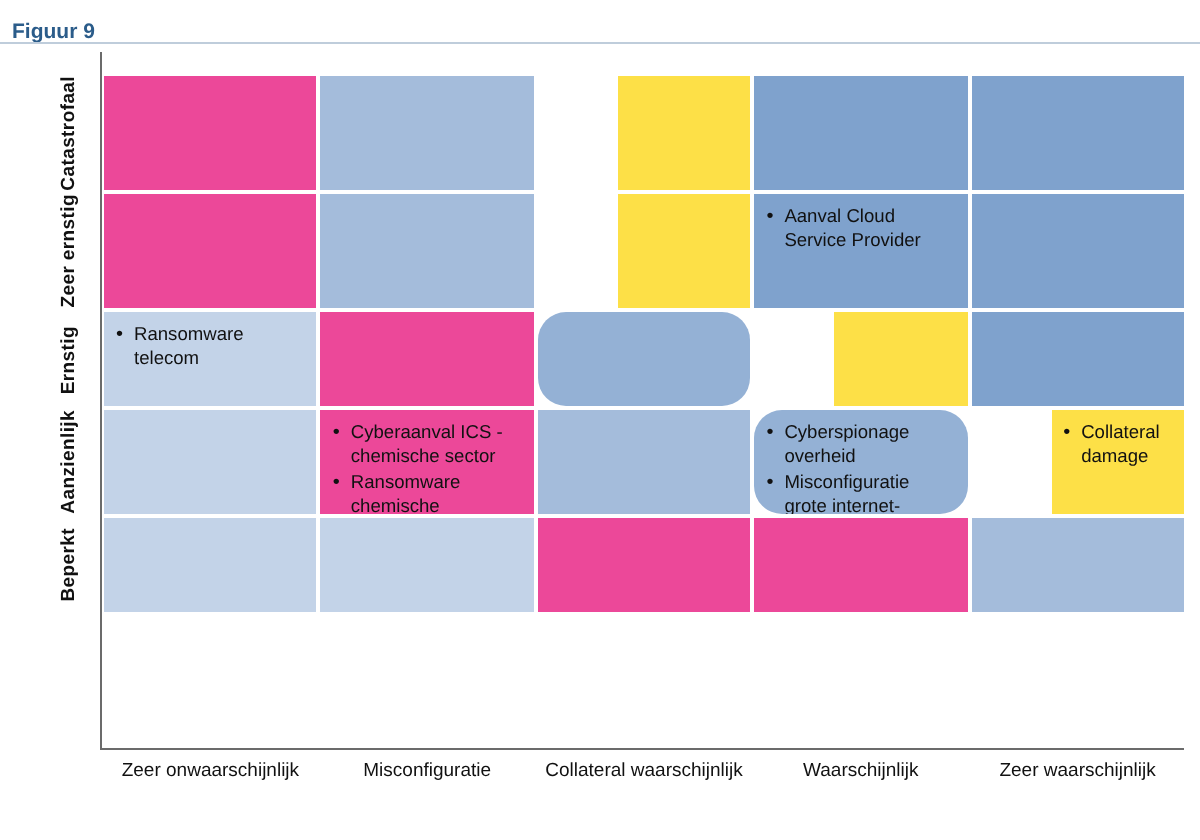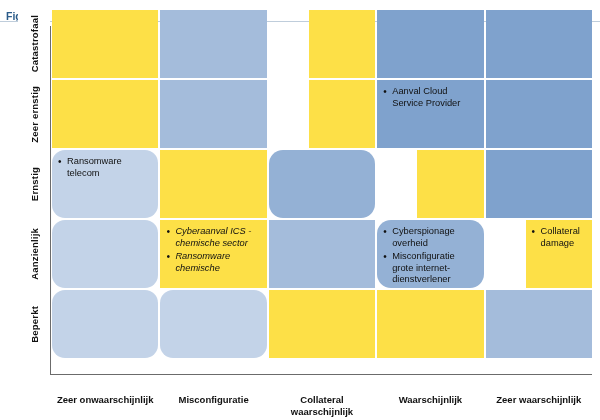--- a/index.html
+++ b/index.html
@@ -46,23 +46,23 @@
     top: 21px;
     width: 600px;
     height: 1px;
     background: #bfcddb;
   }
 
   
   .matrix {
     position: absolute;
     left: 18px;
-    top: 10px;
+    top: 38px;
     width: 574px;
-    height: 348px;
+    height: 268px;
     display: grid;
     grid-template-columns: 32px repeat(5, 1fr);
     grid-template-rows: repeat(5, 1fr);
     column-gap: 2px;
     row-gap: 2px;
   }
   .ylabel {
     display: flex;
     align-items: center;
     justify-content: center;
@@ -79,22 +79,22 @@
   .cell {
     position: relative;
     box-sizing: border-box;
     padding: 6px 6px 4px 6px;
     font-size: 9.3px;
     line-height: 1.25;
     color: #111111;
     overflow: hidden;
   }
   
-  .s1 { background: #c3d3e8; border-radius: 13px; }
-  .s2 { background: #fde047; font-style: italic; }
+  .s1 { background: #c3d3e8; }
+  .s2 { background: #ec4899; }
   .s3 { background: #a4bcdb; }
   .s4 { background: #94b1d5; border-radius: 14px; }
   .s5 { background: #fde047; margin-left: 40px; }
   .s6 { background: #7fa2cd; }
 
   .cell ul {
     margin: 0;
     padding: 0;
     list-style: none;
   }
@@ -123,23 +123,23 @@
     display: grid;
     grid-template-columns: 32px repeat(5, 1fr);
     column-gap: 2px;
   }
   .xaxis .corner { background: #ffffff; }
   .xlabel {
     display: flex;
     align-items: flex-start;
     justify-content: center;
     text-align: center;
-    padding-top: 20px;
+    padding-top: 6px;
     font-size: 9.5px;
-    font-weight: bold;
+    font-weight: normal;
     line-height: 1.3;
     color: #111111;
     box-sizing: border-box;
   }
   .axis-line-v {
     position: absolute;
     left: 50px;
     top: 26px;
     width: 1px;
     height: 348px;

